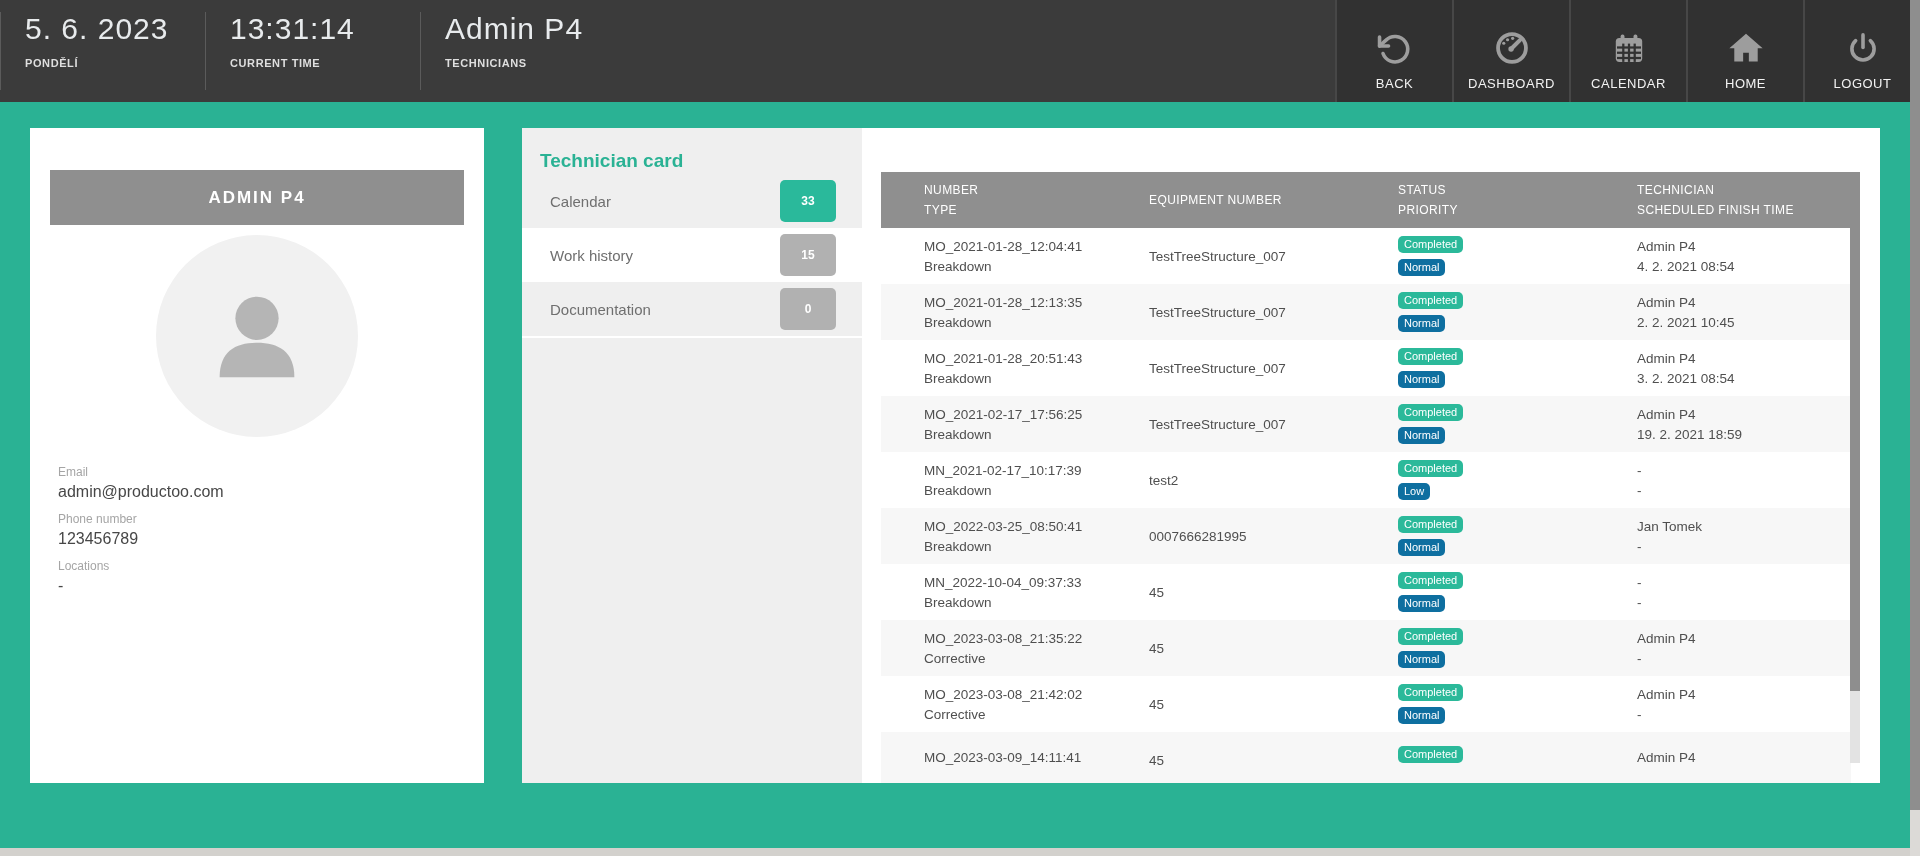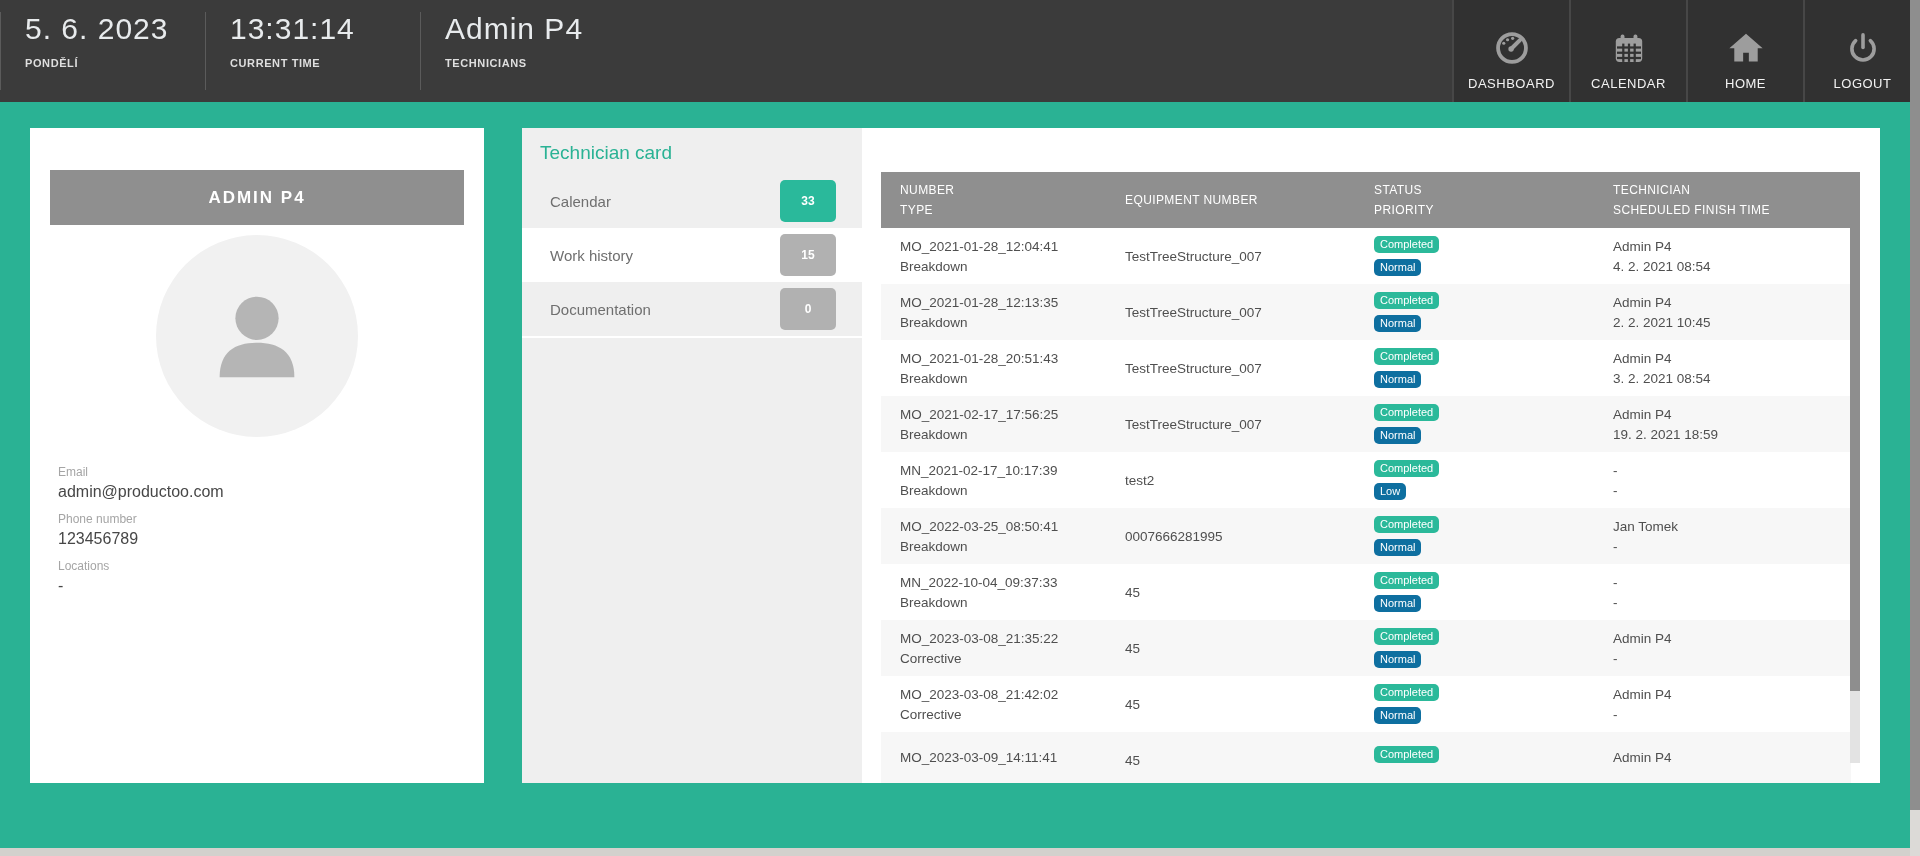--- a/index.html
+++ b/index.html
@@ -30,32 +30,32 @@
   .profile-card { position:absolute; left:30px; top:128px; width:454px; height:655px; background:#fff; }
   .name-bar { position:absolute; left:20px; right:20px; top:42px; height:55px; background:#8f8f8f; display:flex; align-items:center; justify-content:center; color:#fff; font-size:17px; font-weight:bold; letter-spacing:2px; }
   .avatar { position:absolute; top:107px; left:50%; transform:translateX(-50%); width:202px; height:202px; border-radius:50%; background:#f1f1f1; display:flex; align-items:center; justify-content:center; overflow:hidden; }
   .profile-info { position:absolute; left:28px; top:326px; right:28px; }
   .p-label { font-size:12px; color:#a5a5a5; margin-top:11px; }
   .p-value { font-size:16px; color:#474747; margin-top:4px; }
 
   
   .main-panel { position:absolute; left:522px; top:128px; width:1358px; height:655px; background:#fff; overflow:hidden; }
   .side { position:absolute; left:0; top:0; bottom:0; width:340px; background:#efefef; }
-  .side-title { position:absolute; left:18px; top:14px; color:#2ab294; font-size:19px; }
+  .side-title { position:absolute; left:18px; top:22px; color:#2ab294; font-size:19px;font-weight:bold; }
   .menu { position:absolute; top:46px; left:0; right:0; }
   .menu::after { content:""; display:block; height:2px; background:#fff; }
   .menu-item { height:54px; display:flex; align-items:center; justify-content:space-between; padding:0 26px 0 28px; cursor:pointer; }
   .menu-item.selected { background:#fff;gap:8px; }
   .menu-label { font-size:15px; color:#6f6f6f; }
   .menu-badge { min-width:56px; height:42px; border-radius:5px; background:#b1b1b1; color:#fff; font-size:12px; font-weight:bold; display:flex; align-items:center; justify-content:center; }
   .menu-badge.accent { background:#2ab99b; }
 
   .content { position:absolute; left:340px; top:0; right:0; bottom:0; background:#fff; }
   .wtable { position:absolute; left:19px; top:44px; width:970px; }
-  .thead, .trow { display:grid; grid-template-columns:225px 249px 239px 1fr; }
+  .thead, .trow { display:grid; grid-template-columns:225px 249px 239px 1fr;padding-left:24px; }
   .thead { background:#8f8f8f; height:56px; color:#fff; font-size:12px; letter-spacing:0.4px; }
   .th { padding-left:19px; display:flex; flex-direction:column; justify-content:center; gap:6px; }
   .trow { height:56px; font-size:13.5px; color:#4f4f4f; }
   .trow:nth-child(even) { background:#f7f7f7; }
   .cell { padding-left:19px; display:flex; flex-direction:column; justify-content:center; gap:5px; }
   .cell.single { justify-content:center; }
   .cell.badges { align-items:flex-start; gap:6px; }
   .badge { font-size:11px; color:#fff; padding:2px 6px 3px; border-radius:5px; line-height:1.1; }
   .badge.status { background:#2bb99a; }
   .badge.prio { background:#0e6fa0; }
@@ -82,20 +82,29 @@
     <div class="value">13:31:14</div>
     <div class="label">CURRENT TIME</div>
   </div>
   <div class="hsep"></div>
   <div class="info-block title-block">
     <div class="value">Admin P4</div>
     <div class="label">TECHNICIANS</div>
   </div>
 
   <div class="nav">
+    <div class="nav-btn">
+      <span class="nav-icon">
+        <svg width="36" height="36" viewBox="0 0 24 24" fill="none" stroke="#9d9d9d" stroke-width="2.4" stroke-linecap="round" stroke-linejoin="round">
+          <polyline points="1.7 4 1.7 10 7.7 10"></polyline>
+          <path d="M4 15a8.5 8.5 0 1 0 2-8.9L1.7 10"></path>
+        </svg>
+      </span>
+      <span class="nav-label">BACK</span>
+    </div>
     <div class="nav-btn">
       <span class="nav-icon">
         <svg width="38" height="38" viewBox="0 0 24 24">
           <circle cx="12" cy="12" r="8.8" fill="none" stroke="#9d9d9d" stroke-width="2.4"></circle>
           <line x1="11.4" y1="12.6" x2="17" y2="7" stroke="#9d9d9d" stroke-width="2.6" stroke-linecap="round"></line>
           <circle cx="11.4" cy="12.6" r="1.7" fill="#9d9d9d"></circle>
           <circle cx="6.8" cy="9" r="1" fill="#9d9d9d"></circle>
           <circle cx="9.2" cy="6.8" r="1" fill="#9d9d9d"></circle>
           <circle cx="12.4" cy="5.9" r="1" fill="#9d9d9d"></circle>
         </svg>

